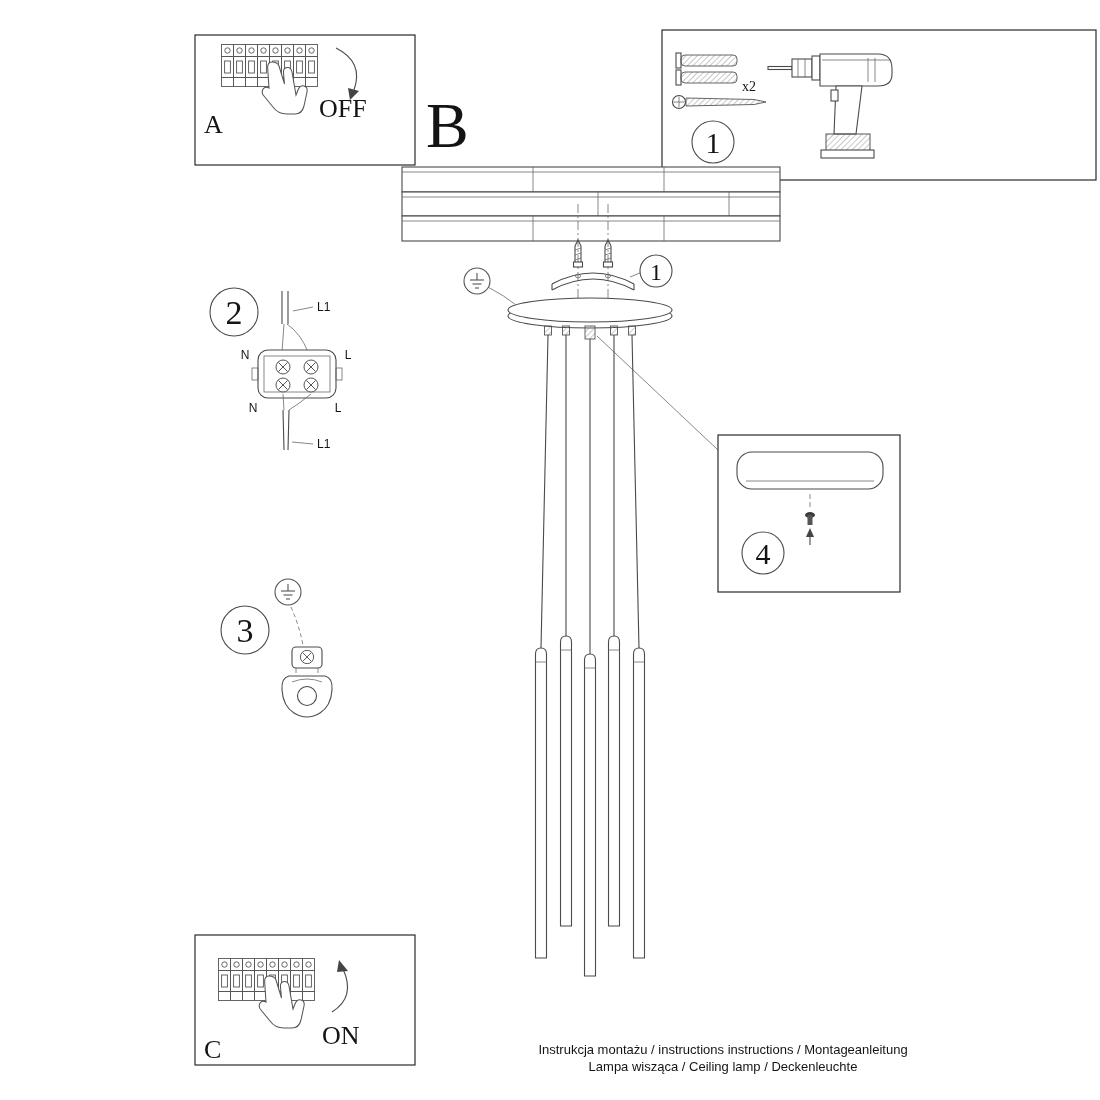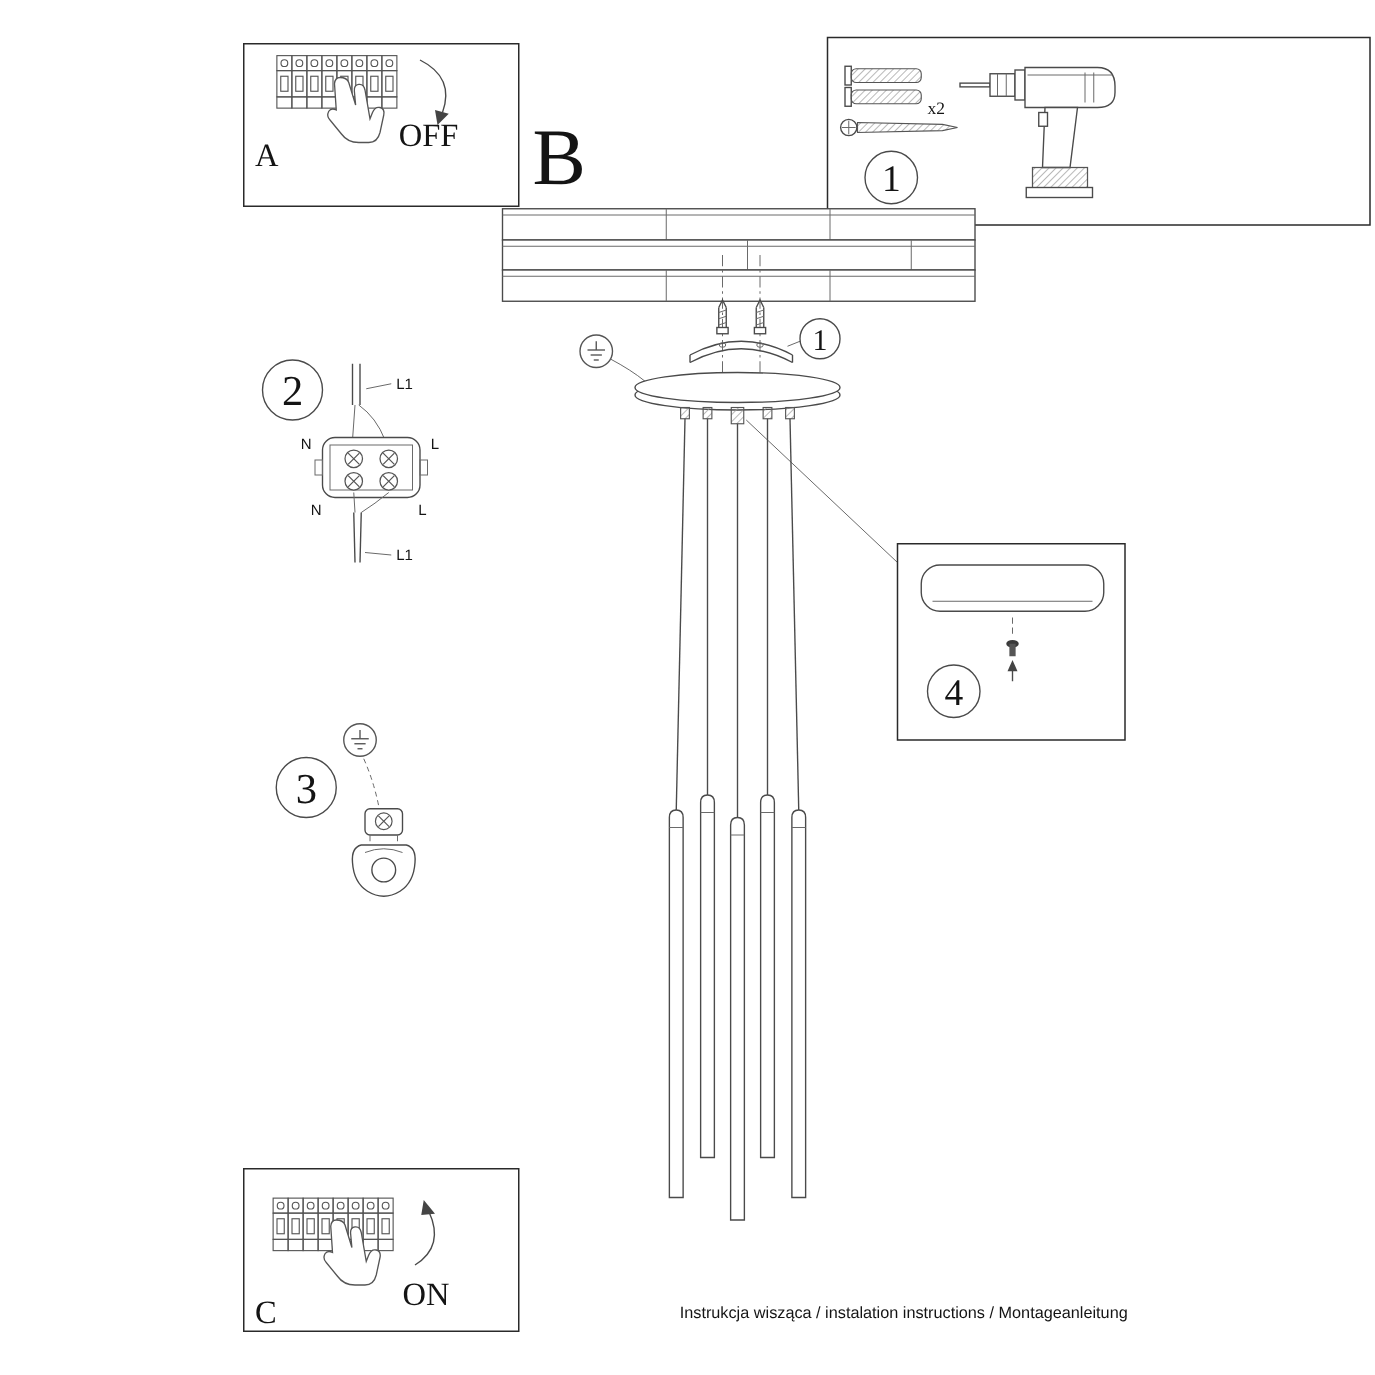--- a/index.html
+++ b/index.html
@@ -288,15 +288,16 @@
     <use href="#breaker" transform="translate(218,958)"></use>
     <use href="#hand" transform="translate(262,976)"></use>
     <path class="ln" d="M 332 1012 Q 356 997 343 969"></path>
     <polygon points="337,972 348,971 339,960" fill="#444"></polygon>
     <text x="322" y="1044" class="serif" font-size="26">ON</text>
     <text x="204" y="1058" class="serif" font-size="26">C</text>
   </g>
 </svg>
 
   <div class="footer">
-    <div>Instrukcja wisząca / instalation instructions / Montageanleitung</div>
+    <div>Instrukcja montażu / instructions instructions / Montageanleitung</div>
+    <div>Lampa wisząca / Ceiling lamp / Deckenleuchte</div>
   </div>
 </div>
 
 </body></html>

